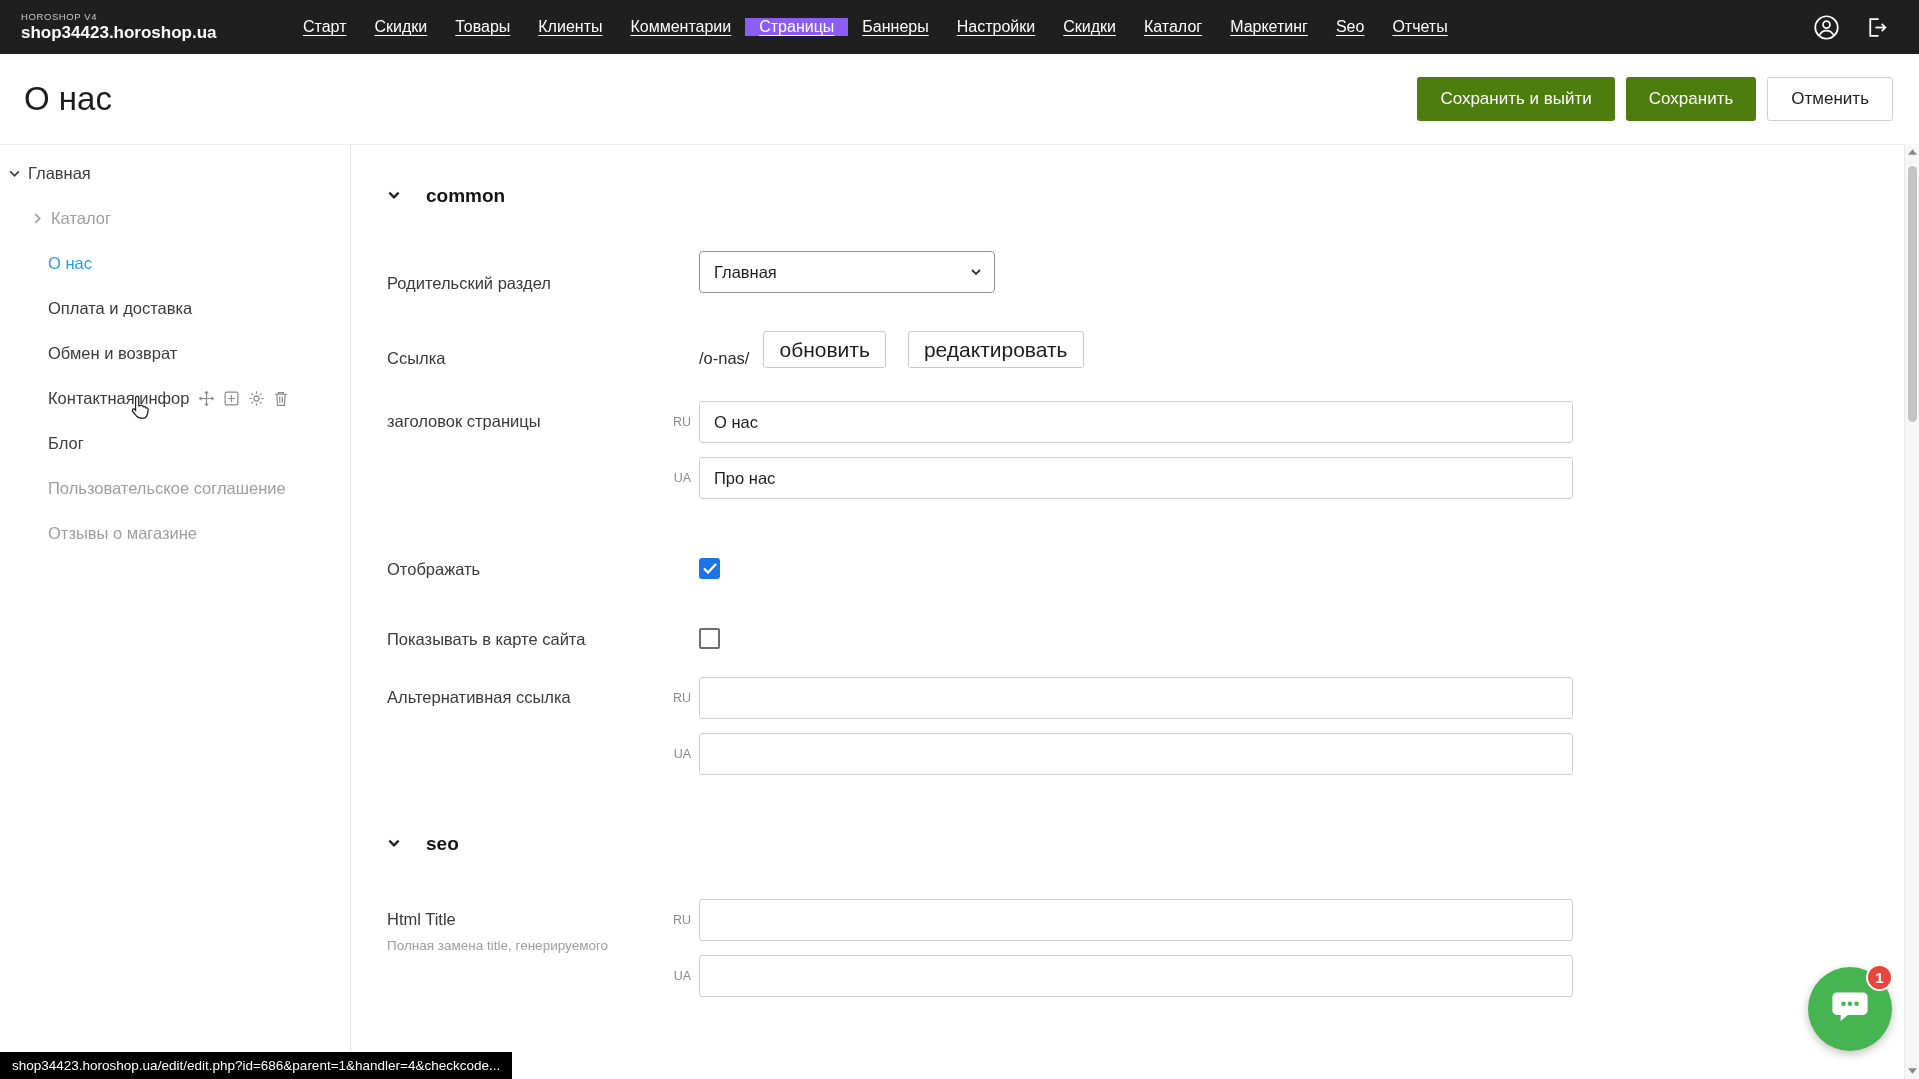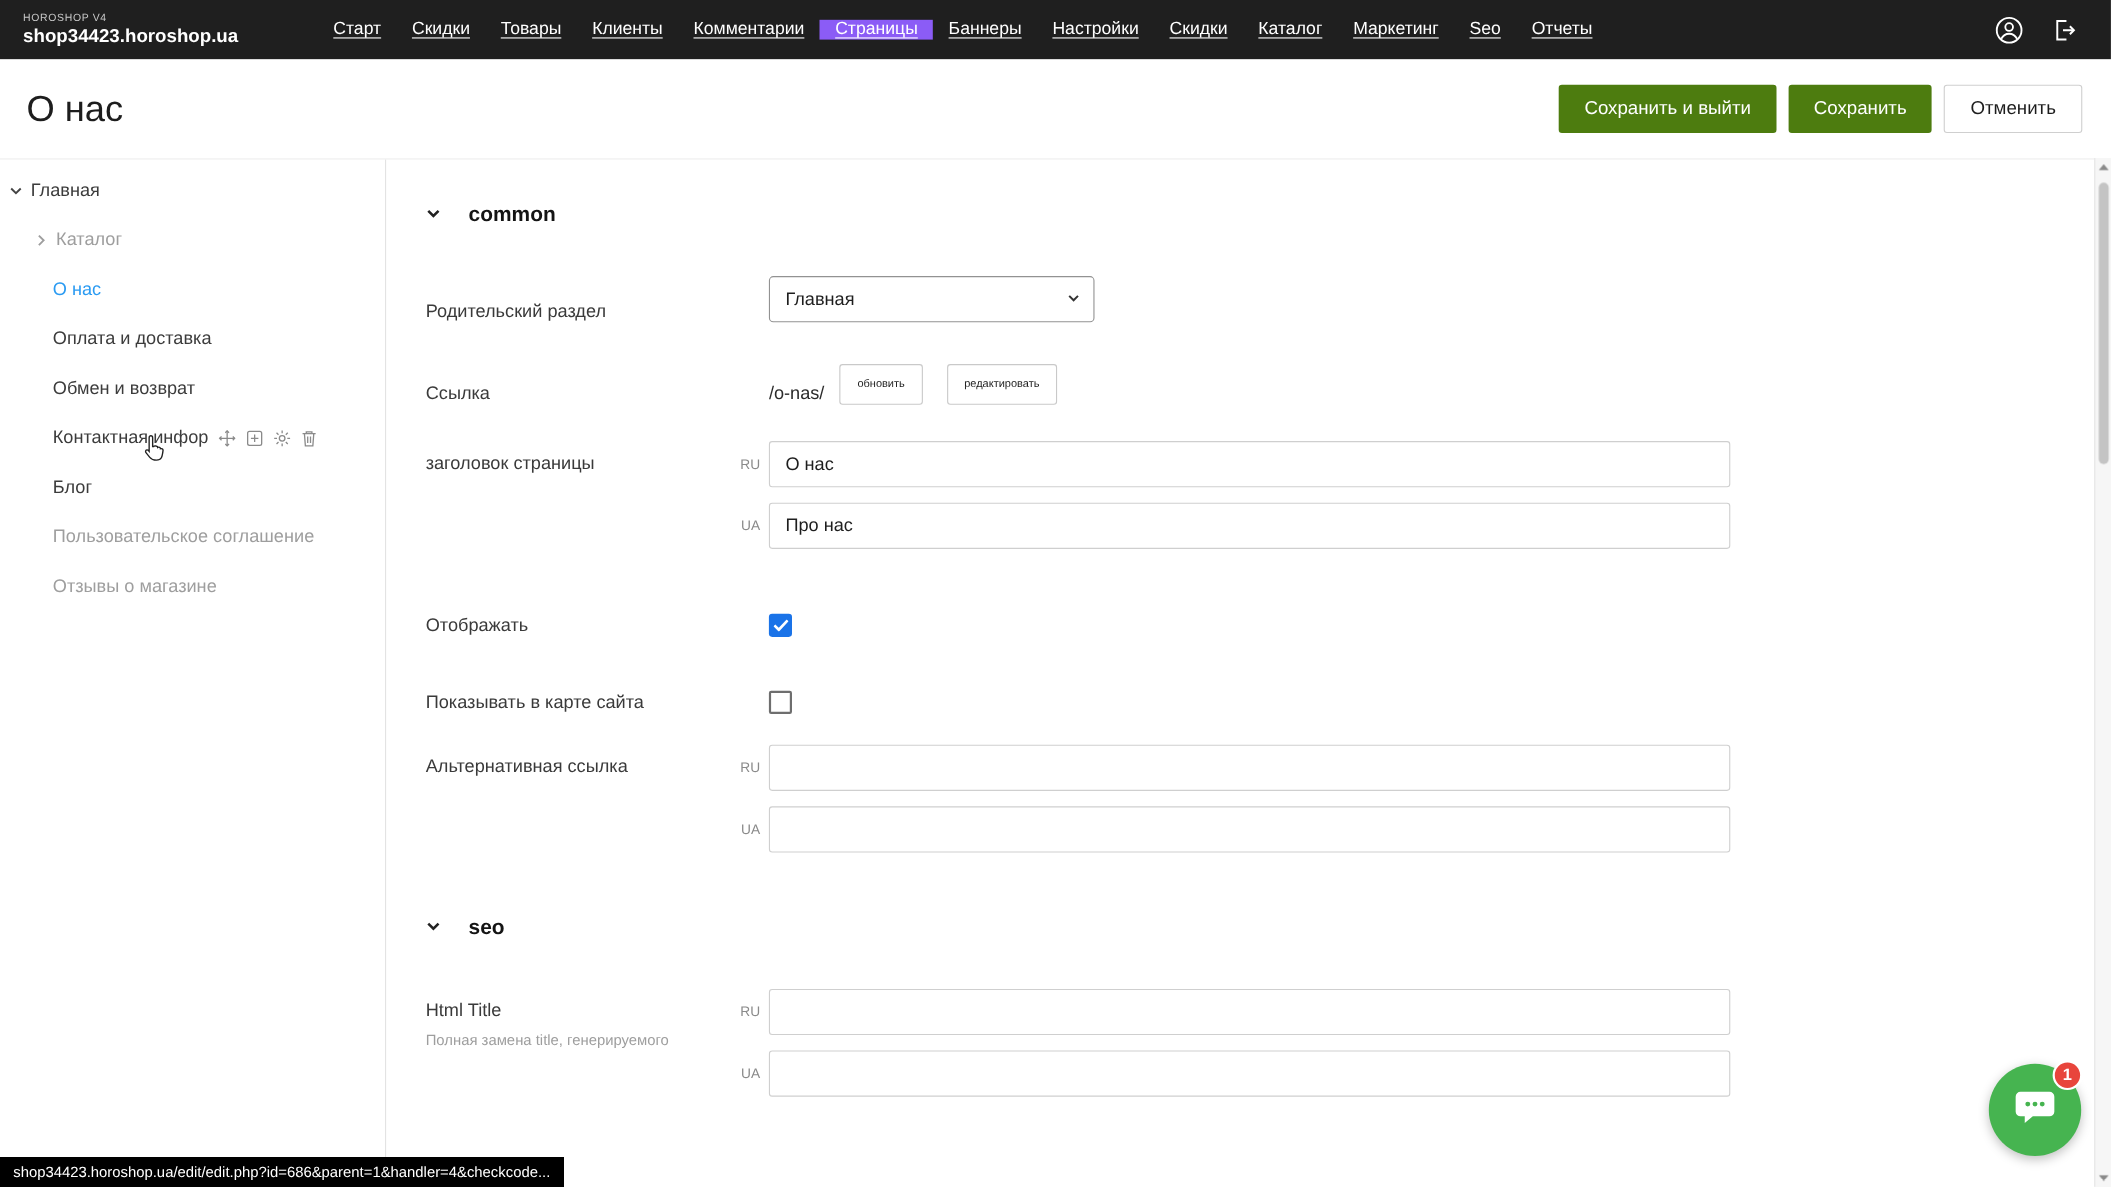--- a/index.html
+++ b/index.html
@@ -55,21 +55,21 @@
   .select{width:296px;height:42px;border:1px solid #929292;border-radius:4px;background:#fff;
     display:flex;align-items:center;justify-content:space-between;padding:0 12px 0 14px;
     font-size:16.5px;color:#1e1e1e;cursor:pointer}
   .text-input{width:874px;height:42px;border:1px solid #cfcfcf;border-radius:3px;padding:0 14px;
     font-size:16.5px;color:#1e1e1e;font-family:inherit;outline:none;background:#fff}
   .field-stack{margin-left:-42px;display:flex;flex-direction:column;gap:14px}
   .lang-row{display:flex;align-items:center}
   .lang{width:34px;margin-right:8px;text-align:right;font-size:12.5px;color:#8a8a8a}
   .link-path{font-size:16.5px;color:#2b2b2b;margin-right:14px}
   .mini-btn{height:37px;padding:0 15px;background:#fff;border:1px solid #c9c9c9;border-radius:3px;
-    font-size:10px;color:#1d1d1d;cursor:pointer;font-family:inherit}
+    font-size:21px;color:#1d1d1d;cursor:pointer;font-family:inherit}
   .mini-btn + .mini-btn{margin-left:22px}
   .checkbox{width:21px;height:21px;border-radius:3px;cursor:pointer;display:flex;align-items:center;justify-content:center}
   .checkbox.checked{background:#1a73e8}
   .checkbox.unchecked{background:#fff;border:2px solid #6e6e6e;border-radius:2px}
   .label-hint{font-size:13.5px;color:#9e9e9e;margin-top:9px;line-height:1.25;width:290px}
 
   
   .statusbar{position:fixed;left:0;bottom:0;height:27px;line-height:27px;background:#000;color:#fff;
     font-size:13.5px;padding:0 12px;z-index:60;white-space:nowrap}
   .chat{position:fixed;right:27px;bottom:28px;width:84px;height:84px;border-radius:50%;background:#46b450;

